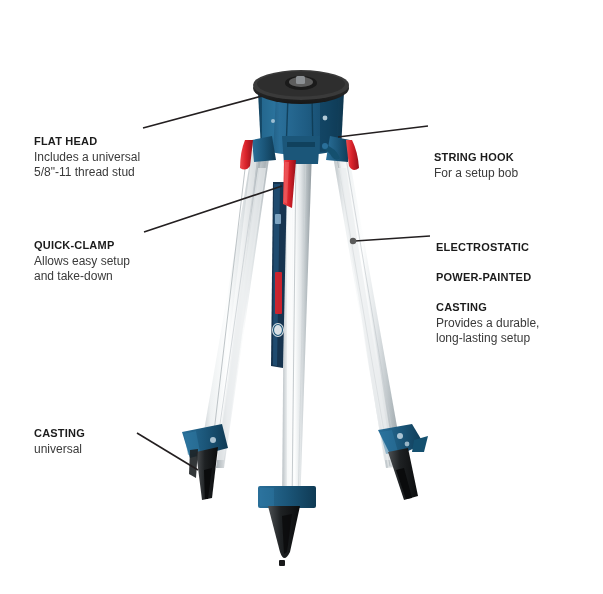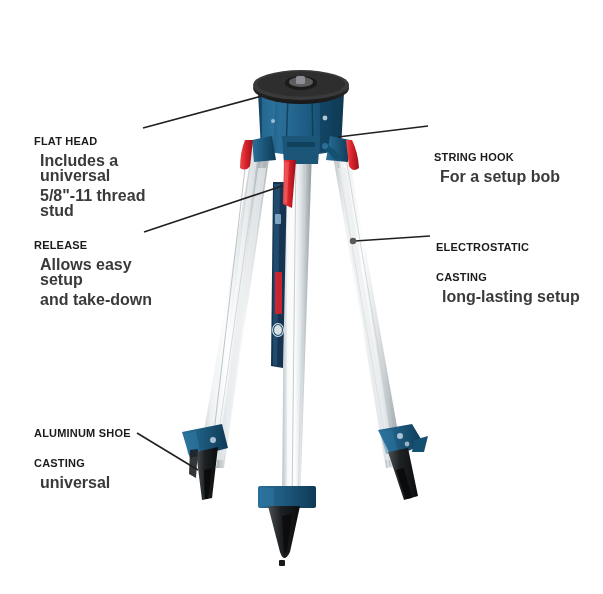--- a/index.html
+++ b/index.html
@@ -25,25 +25,25 @@
   .callout .title {
     font-size: 11px;
     font-weight: bold;
     letter-spacing: 0.2px;
     color: #1b1b1b;
     line-height: 14px;
     text-transform: uppercase;
     margin: 16px 0 2px 0;
   }
   .callout .desc {
-    font-size: 16px;
-    font-weight: bold;
+    font-size: 12px;
+    font-weight: normal;
     color: #3a3a3a;
     line-height: 14.5px;
-    margin: 6px;
+    margin: 0;
   }
   #callout-flat-head     { left: 34px;  top: 118px; }
   #callout-quick-clamp   { left: 34px;  top: 222px; }
   #callout-aluminum-shoe { left: 34px;  top: 410px; }
   #callout-string-hook   { left: 434px; top: 134px; }
   #callout-electrostatic { left: 436px; top: 224px; }
 
   
   #artwork {
     position: absolute;
@@ -218,35 +218,36 @@
     </g>
   </svg>
 
   <div class="callout" id="callout-flat-head">
     <p class="title">FLAT HEAD</p>
     <p class="desc">Includes a universal</p>
     <p class="desc">5/8"-11 thread stud</p>
   </div>
 
   <div class="callout" id="callout-quick-clamp">
-    <p class="title">RELEASE</p>
+    <p class="title">QUICK-CLAMP</p>
     <p class="desc">Allows easy setup</p>
     <p class="desc">and take-down</p>
   </div>
 
   <div class="callout" id="callout-aluminum-shoe">
-    <p class="title">ALUMINUM SHOE</p>
     <p class="title">CASTING</p>
     <p class="desc">universal</p>
   </div>
 
   <div class="callout" id="callout-string-hook">
     <p class="title">STRING HOOK</p>
     <p class="desc">For a setup bob</p>
   </div>
 
   <div class="callout" id="callout-electrostatic">
     <p class="title">ELECTROSTATIC</p>
+    <p class="title">POWER-PAINTED</p>
     <p class="title">CASTING</p>
+    <p class="desc">Provides a durable,</p>
     <p class="desc">long-lasting setup</p>
   </div>
 
 </div>
 
 </body></html>

